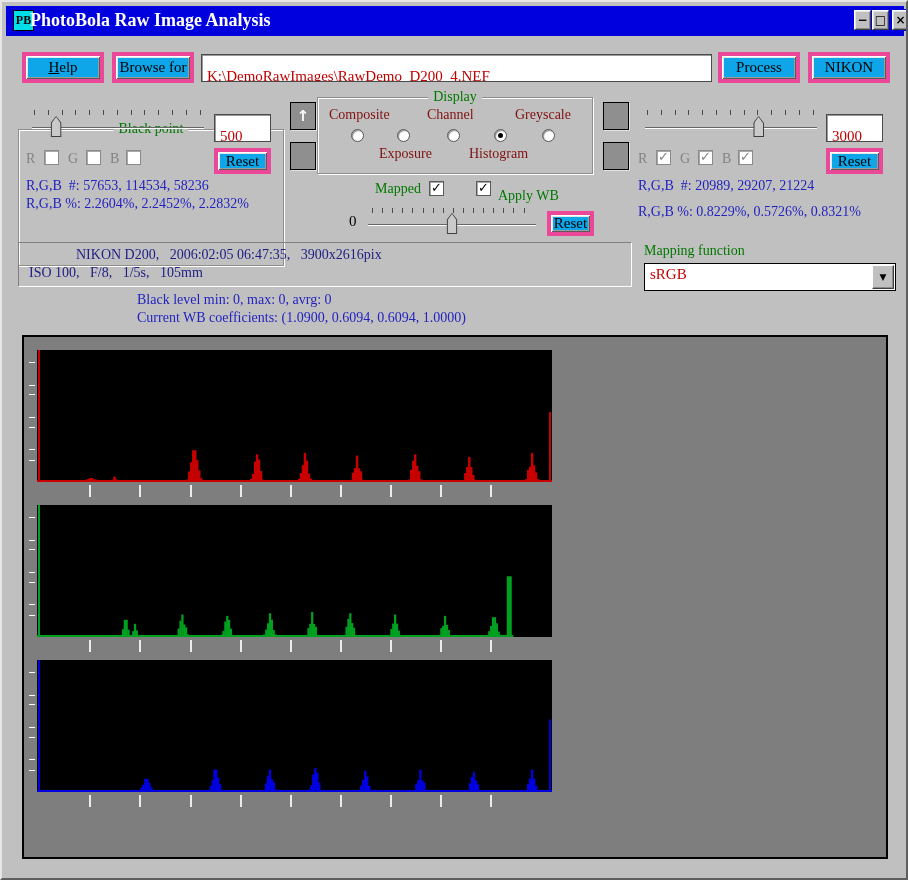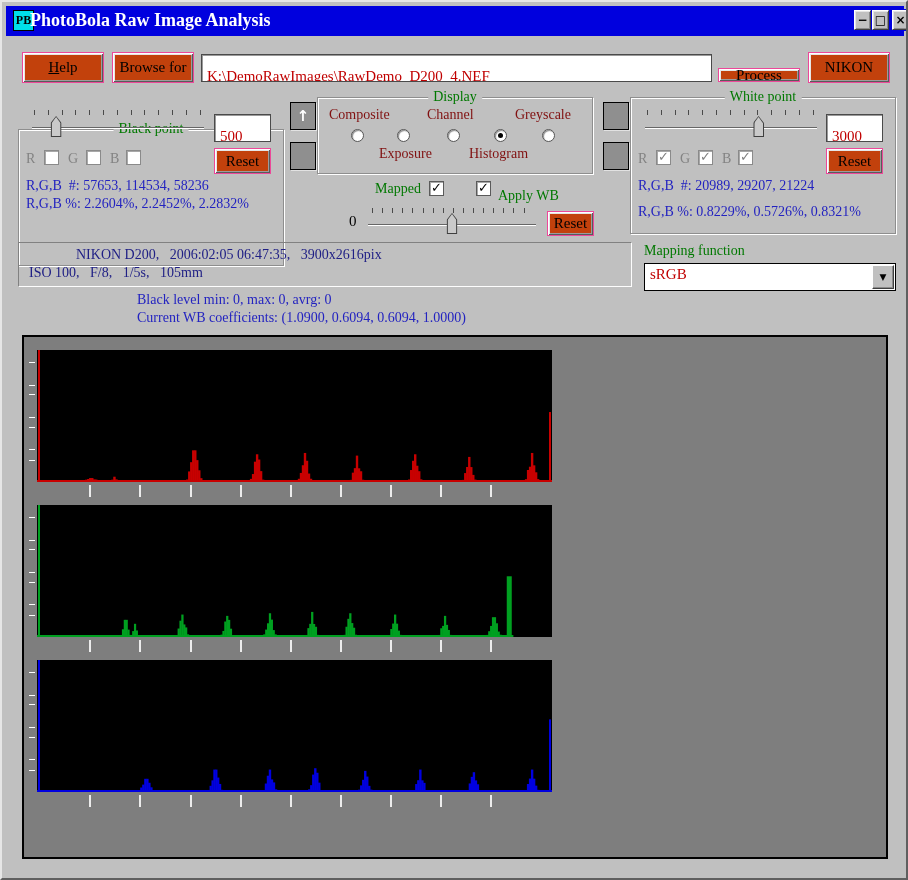--- a/index.html
+++ b/index.html
@@ -11,21 +11,21 @@
   }
   .titlebar { position:absolute; left:4px; top:4px; width:898px; height:30px; background:#0000de; }
   .appicon { position:absolute; left:7px; top:4px; width:21px; height:21px; background:#00dfe8;
     border:1px solid #000; color:#000; font:bold 12px "Liberation Serif",serif;
     display:flex; align-items:center; justify-content:center; }
   .wtitle { position:absolute; left:24px; top:4px; color:#fff; font:bold 18px "Liberation Serif",serif; white-space:pre; }
   .winbtn { position:absolute; top:4px; width:17px; height:20px; background:#c0c0c0;
     border:1px solid; border-color:#fff #404040 #404040 #fff;
     box-shadow:inset 1px 1px 0 #e4e4e4, inset -1px -1px 0 #8a8a8a, 0 0 0 1px #0000de;
     font:bold 12px "DejaVu Sans",sans-serif; display:flex; align-items:center; justify-content:center; cursor:default; }
-  .pbtn { position:absolute; background:#c2410c; border:1px solid #ec4899;
+  .pbtn { position:absolute; background:#0ea5e9; border:4px solid #ec4899;
     box-shadow:inset 1px 1px 0 #fff, inset -1px -1px 0 #5a5a5a, inset 2px 2px 0 #e6e6e6, inset -2px -2px 0 #9c9c9c;
     font:15px "Liberation Serif",serif; color:#000; display:flex; align-items:center; justify-content:center; cursor:default; }
   .pbtn .cap { display:block; }
   .first-underline::first-letter { text-decoration:underline; }
   .field { position:absolute; background:#fff; border:1px solid #4a4a4a;
     box-shadow:inset 1px 1px 0 #9a9a9a; color:#c00000; font:15px "Liberation Serif",serif;
     padding:13px 5px; white-space:pre; overflow:hidden; }
   .groupbox { position:absolute; border:1px solid #8e8e8e;
     box-shadow:inset 1px 1px 0 #ffffff, 1px 1px 0 #ffffff; }
   .legend { position:absolute; top:-9px; left:50%; transform:translateX(-50%);
@@ -85,21 +85,21 @@
       </div>
   </div>
 
   <div class="pbtn" style="left:20px;top:50px;width:82px;height:31px;">
     <span class="cap first-underline">Help</span>
   </div>
   <div class="pbtn" style="left:110px;top:50px;width:82px;height:31px;">
     <span class="cap">Browse for</span>
   </div>
   <div class="field" style="left:199px;top:52px;width:511px;height:27px;">K:\DemoRawImages\RawDemo_D200_4.NEF</div>
-  <div class="pbtn" style="left:716px;top:50px;width:82px;height:14px;margin-top:16px;">
+  <div class="pbtn" style="left:716px;top:50px;width:82px;height:31px;">
     <span class="cap">Process</span>
   </div>
   <div class="pbtn" style="left:806px;top:50px;width:82px;height:31px;">
     <span class="cap">NIKON</span>
   </div>
 
   <div class="groupbox" style="left:16px;top:95px;width:266px;height:137px;margin-top:32px;">
     <div class="legend">Black point</div>
   </div>
   <div class="ticks-h" style="left:32px;top:108px;width:167px;--sp:13.8px;"></div>
@@ -155,23 +155,20 @@
   <div class="slider-area" style="left:366px;top:211px;width:168px;">
     <div class="thumb" style="left: 50%;">
       <div class="t-outer"></div>
         <div class="t-inner"></div>
     </div>
   </div>
   <div class="pbtn" style="left:545px;top:209px;width:47px;height:25px;">
     <span class="cap">Reset</span>
   </div>
 
-  <div class="groupbox" style="left:628px;top:95px;width:266px;height:137px;">
-    <div class="legend">White point</div>
-  </div>
   <div class="ticks-h" style="left:645px;top:108px;width:167px;--sp:13.8px;"></div>
   <div class="track" style="left:643px;top:125px;width:172px;"></div>
   <div class="slider-area" style="left:643px;top:114px;width:172px;">
     <div class="thumb" style="left: 66%;">
       <div class="t-outer"></div>
         <div class="t-inner"></div>
     </div>
   </div>
   <div class="field" style="left:824px;top:112px;width:57px;height:14px;">3000</div>
   <div class="lbl gray" style="left:636px;top:149px;">R</div>

